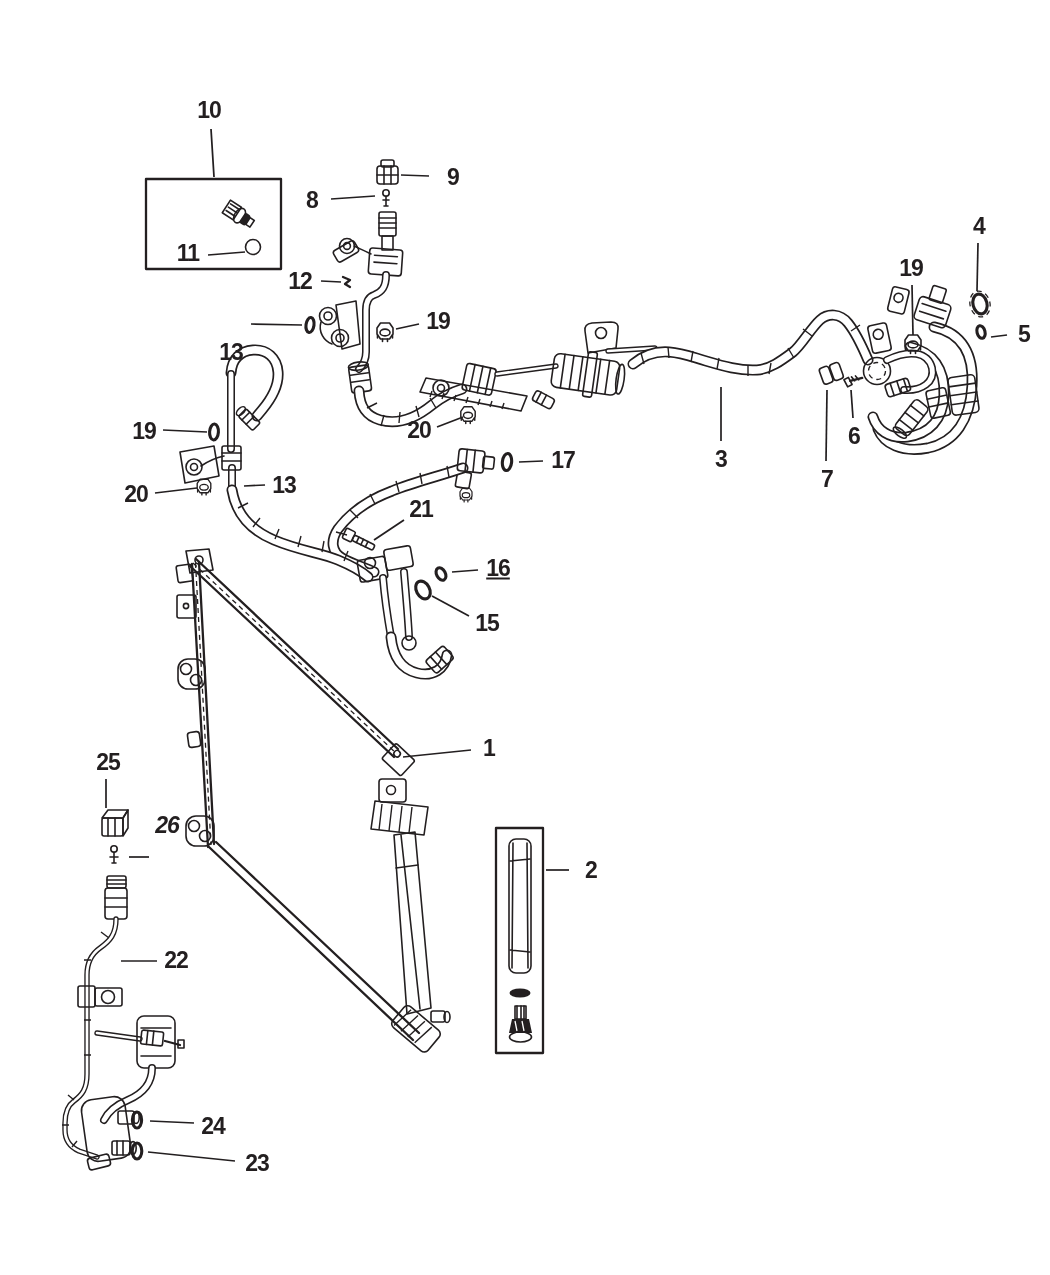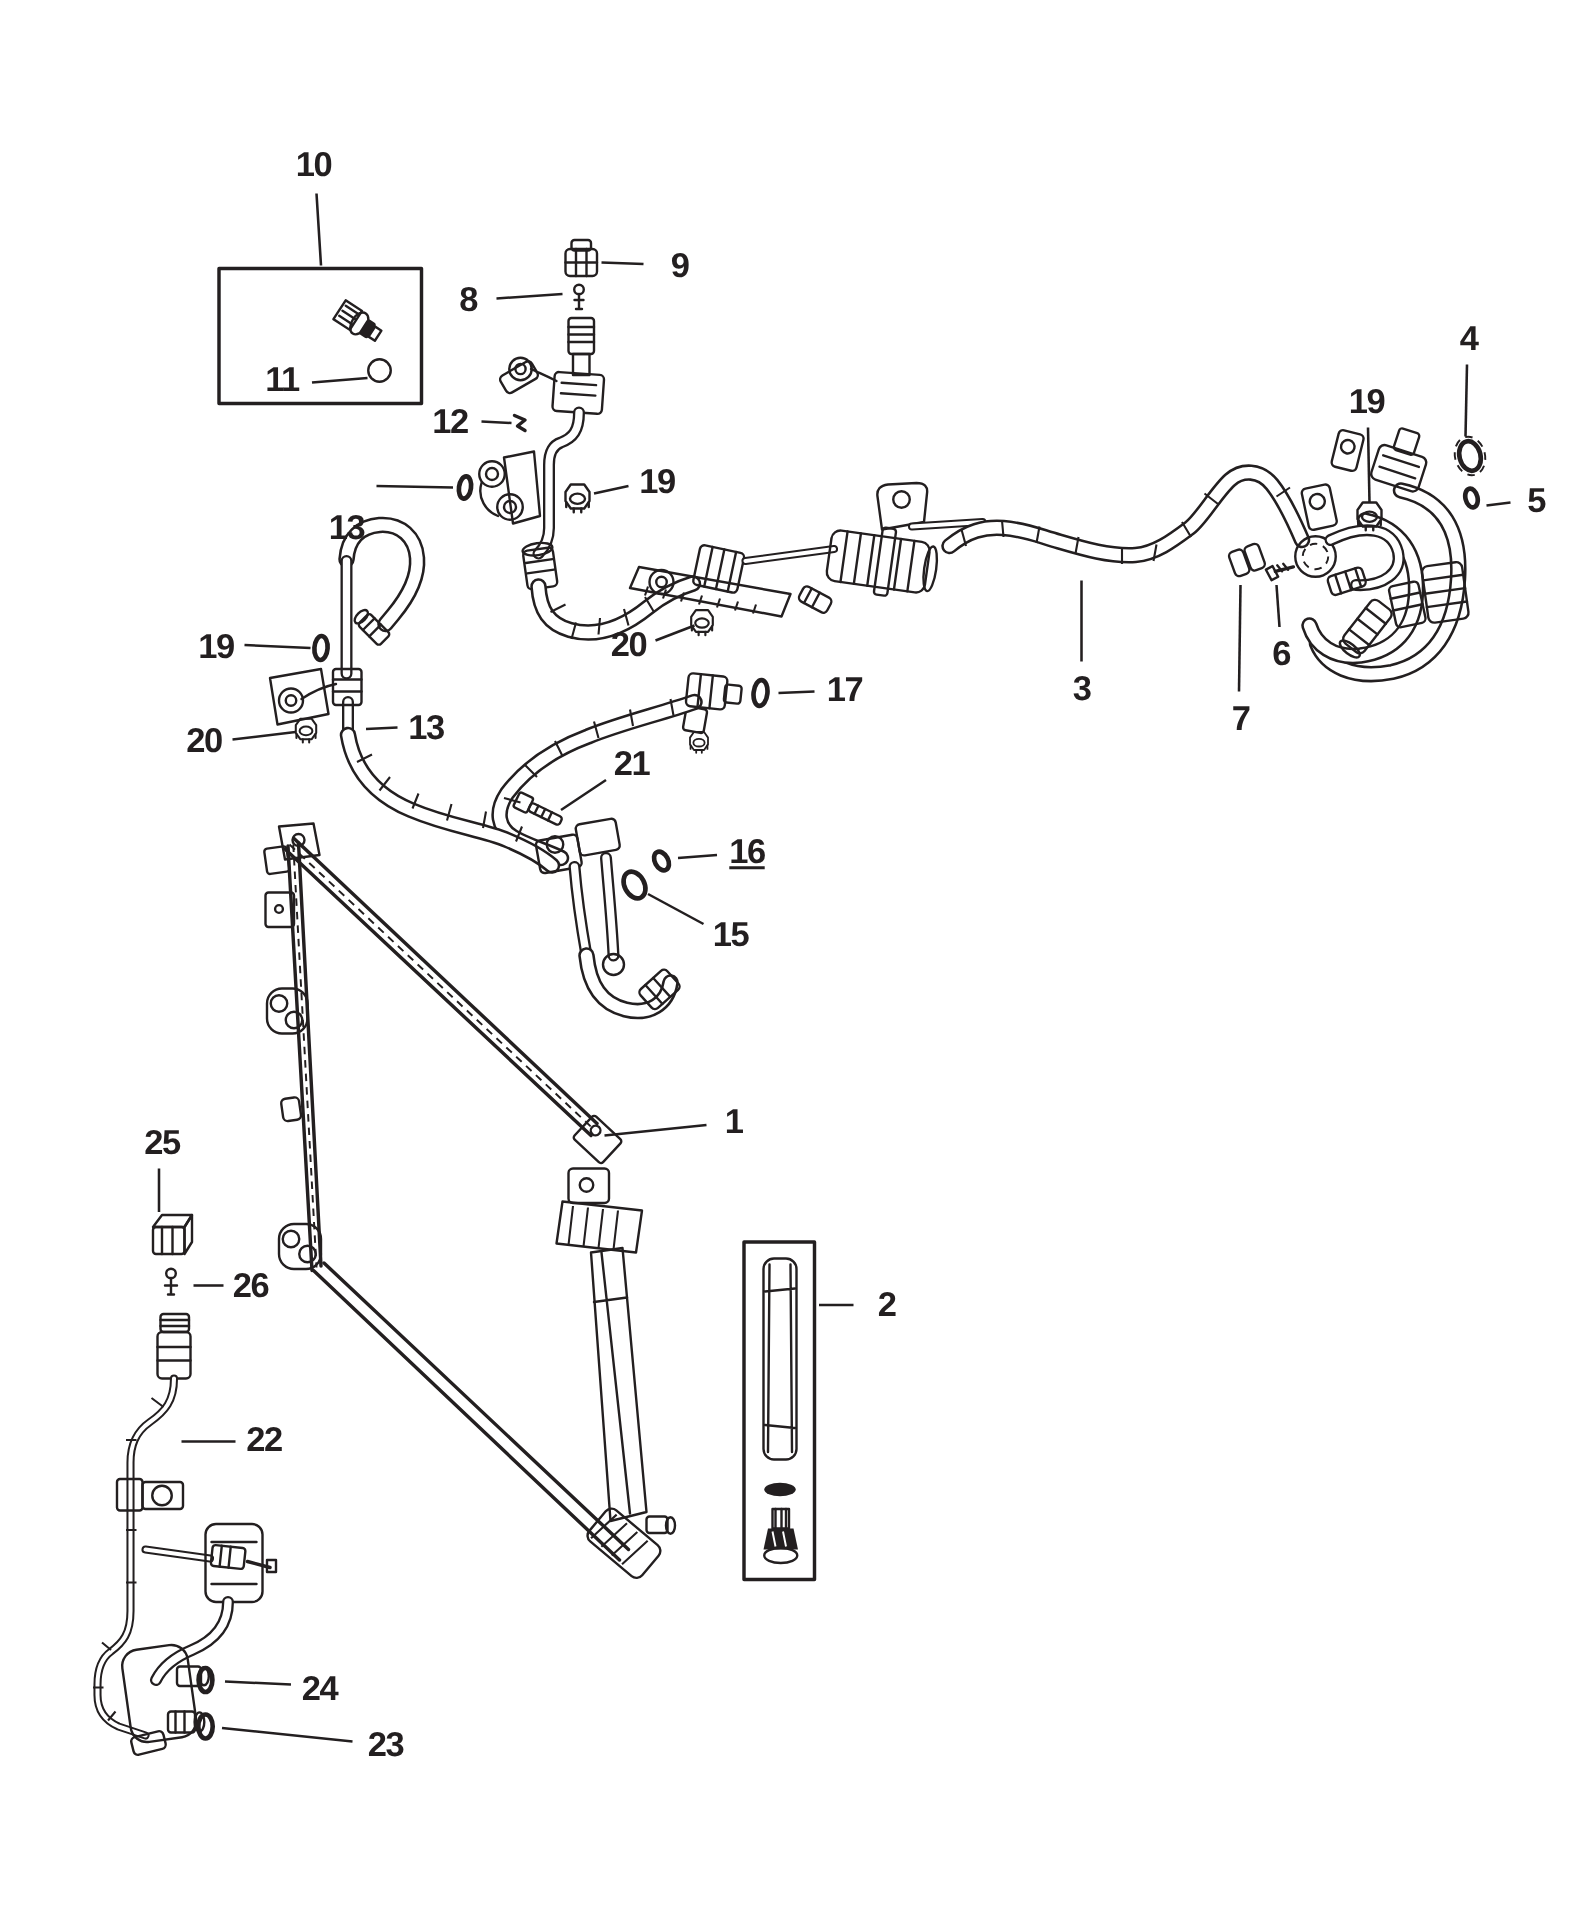--- a/index.html
+++ b/index.html
@@ -464,14 +464,14 @@
     <span class="callout" style="left: 144px; top: 431px;">19</span>
     <span class="callout" style="left: 438px; top: 321px;">19</span>
     <span class="callout" style="left: 911px; top: 268px;">19</span>
     <span class="callout" style="left: 419px; top: 430px;">20</span>
     <span class="callout" style="left: 136px; top: 494px;">20</span>
     <span class="callout" style="left: 421px; top: 509px;">21</span>
     <span class="callout" style="left: 176px; top: 960px;">22</span>
     <span class="callout" style="left: 257px; top: 1163px;">23</span>
     <span class="callout" style="left: 213px; top: 1126px;">24</span>
     <span class="callout" style="left: 108px; top: 762px;">25</span>
-    <span class="callout" style="left: 167px; top: 857px;">26</span>
+    <span class="callout" style="left: 167px; top: 825px; font-style: italic;">26</span>
   </div>
 
 </body></html>

